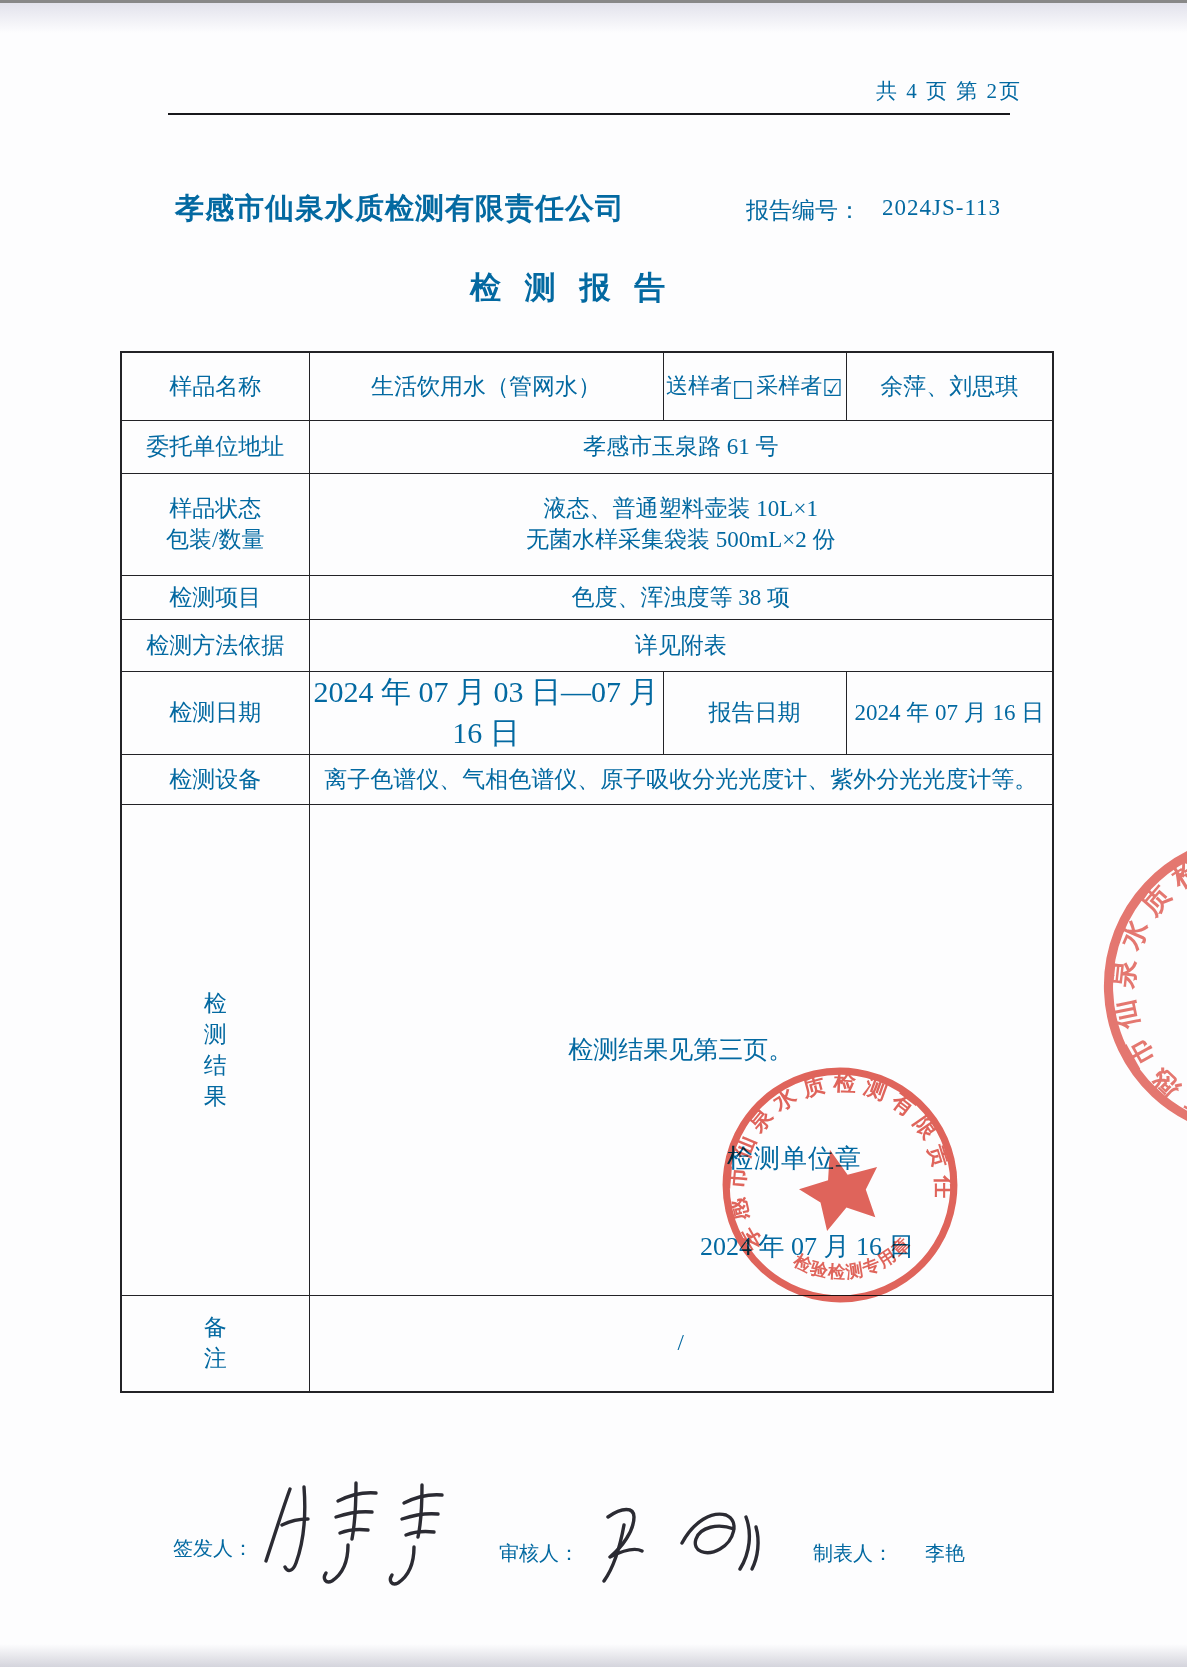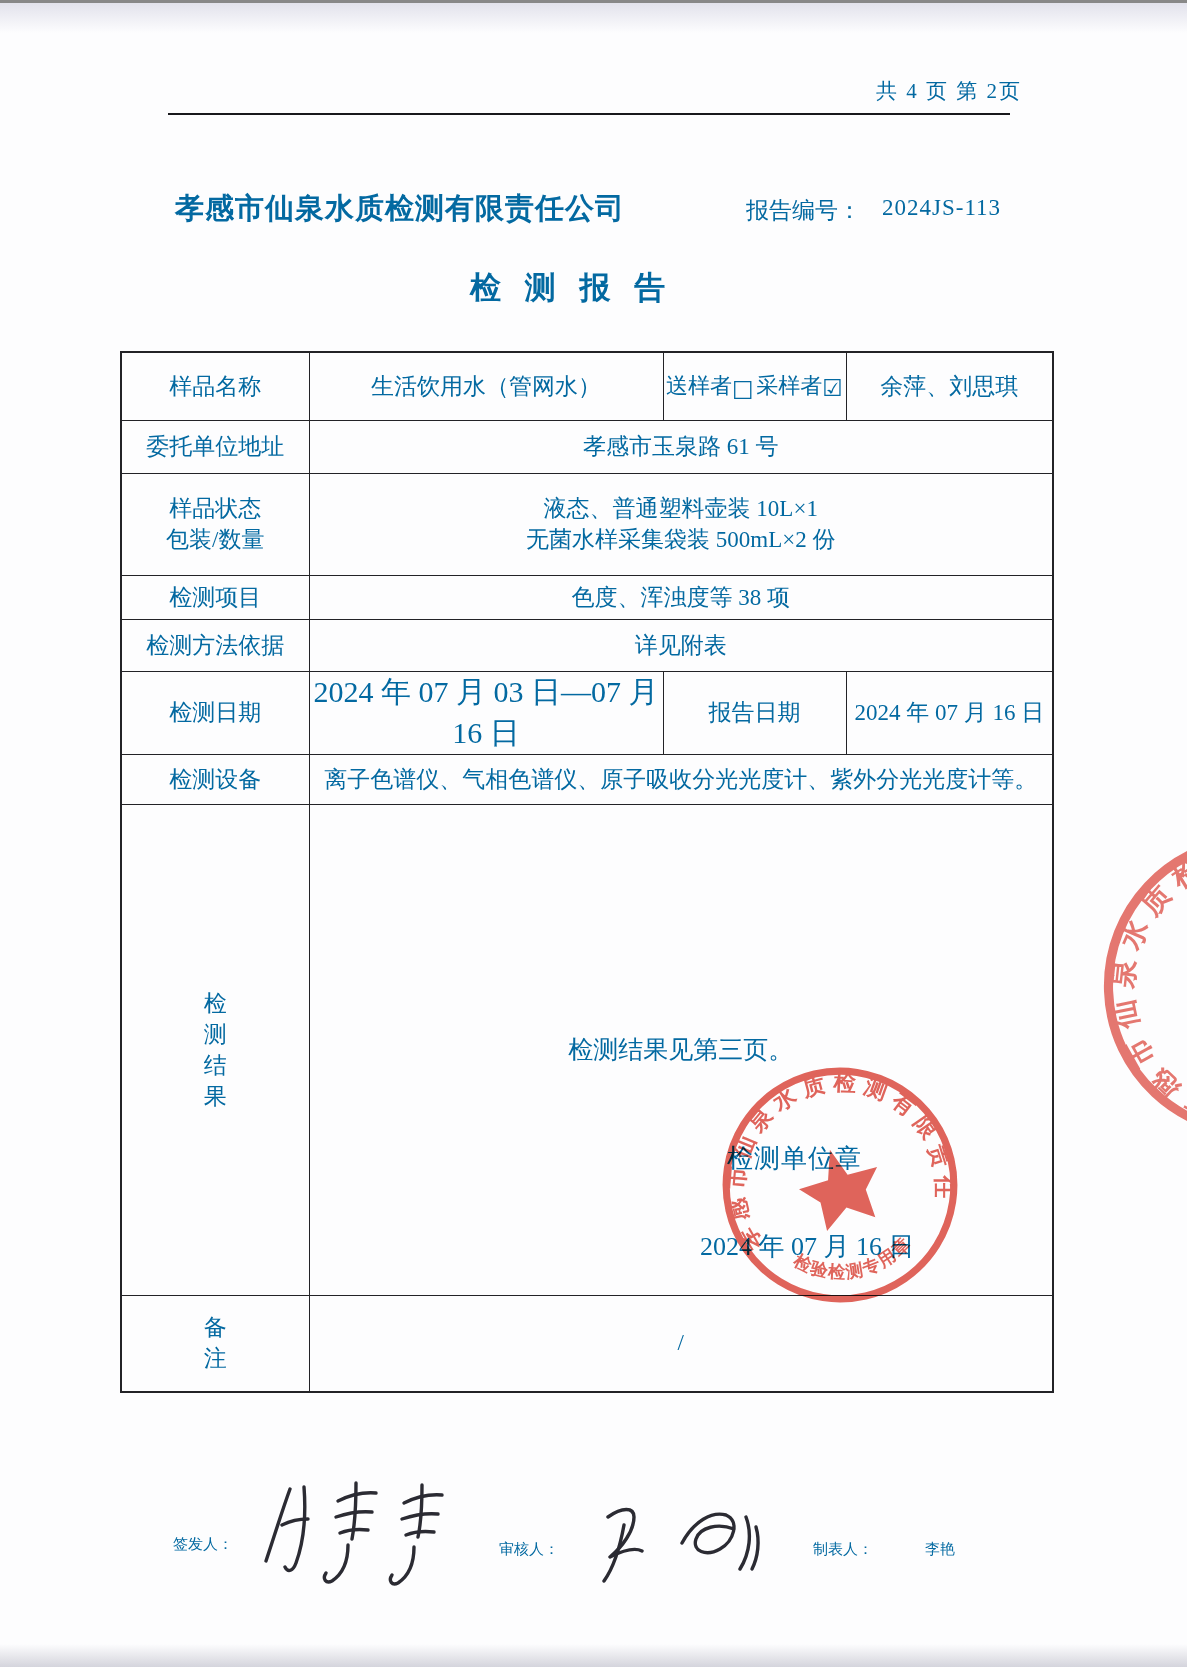--- a/index.html
+++ b/index.html
@@ -48,21 +48,21 @@
   td.date-range{font-size:30px;}
 
   .overlay-text{position:absolute;white-space:nowrap;z-index:3;}
   .unit-stamp-label{left:727px;top:1138px;font-size:26px;letter-spacing:1px;}
   .stamp-date{left:700px;top:1226px;font-size:26px;}
 
   .stamp{position:absolute;z-index:4;mix-blend-mode:multiply;opacity:0.88;pointer-events:none;}
   .stamp-main{left:718px;top:1060px;width:244px;height:244px;transform:rotate(-13deg);}
   .stamp-partial{left:1098px;top:826px;width:314px;height:314px;transform:rotate(-47deg);opacity:0.8;}
 
-  .sig-label{position:absolute;font-size:15px;white-space:nowrap;font-family:Liberation Serif, serif;}
+  .sig-label{position:absolute;font-size:20px;white-space:nowrap;font-family:Liberation Serif, serif;}
   .issuer-label{left:173px;top:1532px;}
   .reviewer-label{left:499px;top:1537px;}
   .tabulator-label{left:813px;top:1537px;}
   .tabulator-name{left:925px;top:1537px;}
   .sig-svg{position:absolute;z-index:2;}
   .sig-issuer{left:252px;top:1472px;}
   .sig-reviewer{left:580px;top:1488px;}
 </style>
 </head>
 <body>

